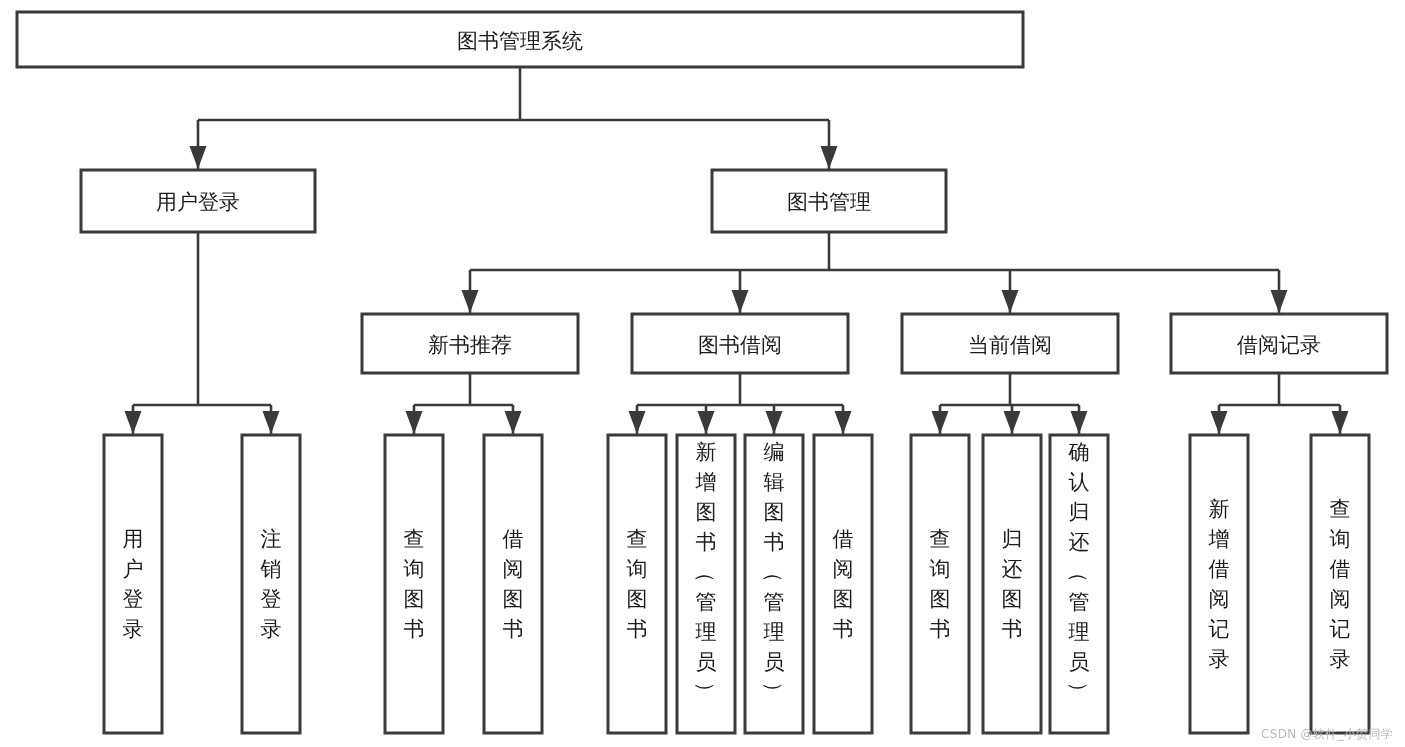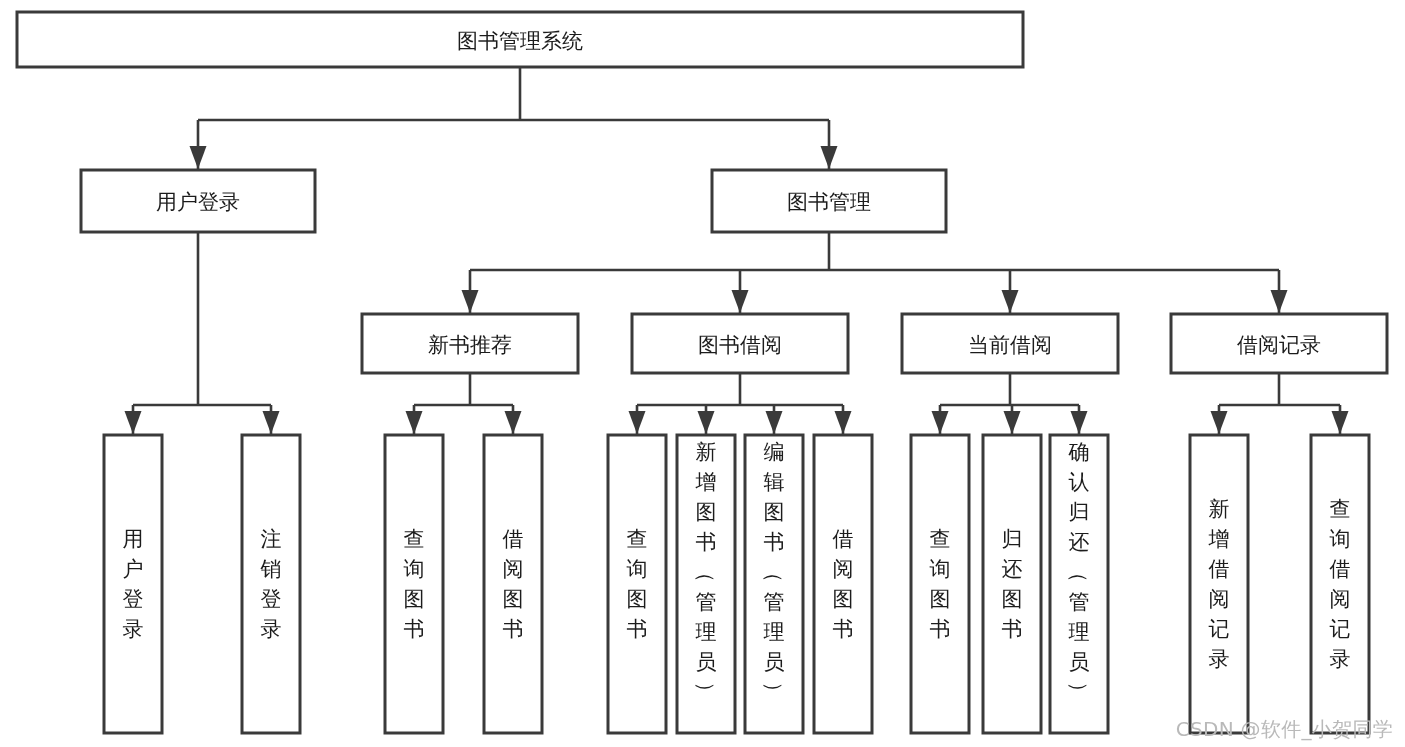--- a/index.html
+++ b/index.html
@@ -58,21 +58,21 @@
     font-family: "DejaVu Sans", "Liberation Sans", sans-serif;
     font-size: 21px;
     fill: #1c1c1c;
     text-anchor: middle;
   }
   .watermark-text {
     position: absolute;
     right: 12px;
     bottom: 4px;
     font-family: "DejaVu Sans", "Liberation Sans", sans-serif;
-    font-size: 20px;
+    font-size: 12px;
     color: #b9b9b9;
     white-space: nowrap;
     letter-spacing: 0.3px;
   }
 </style>
 </head>
 <body>
 
 <div id="diagram-root">
   <svg class="flow" viewBox="0 0 1405 747" xmlns="http://www.w3.org/2000/svg">

